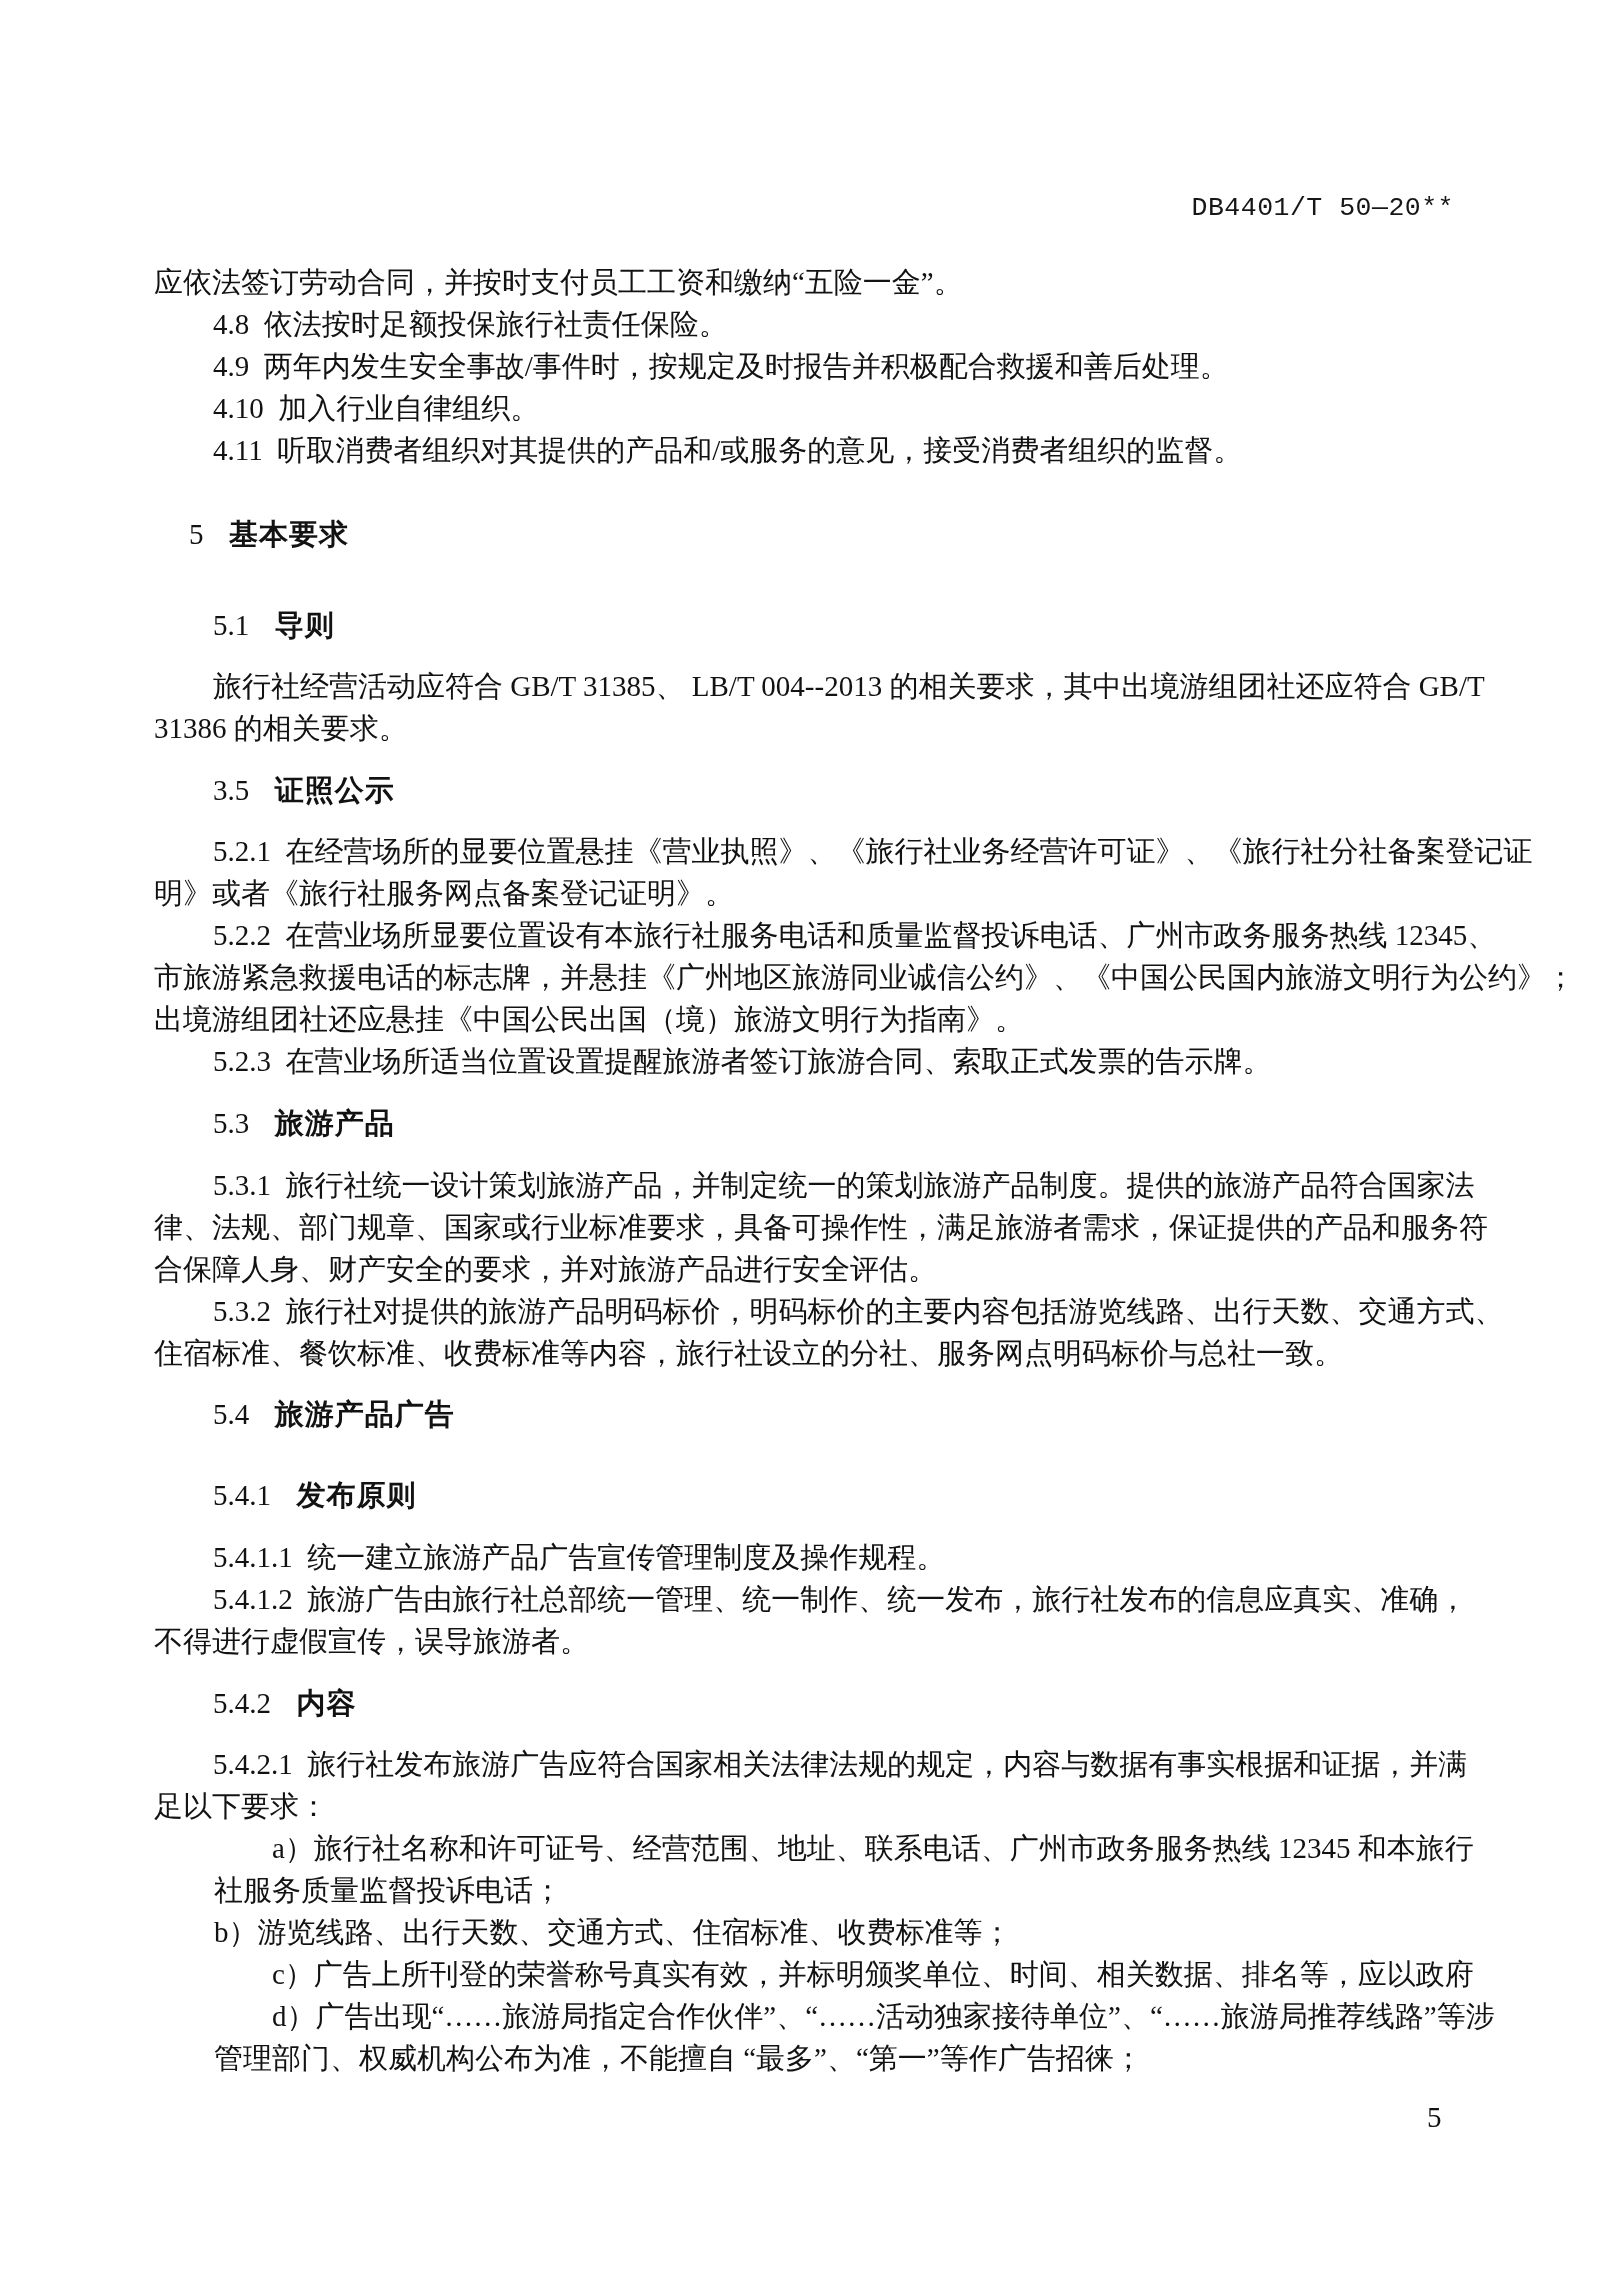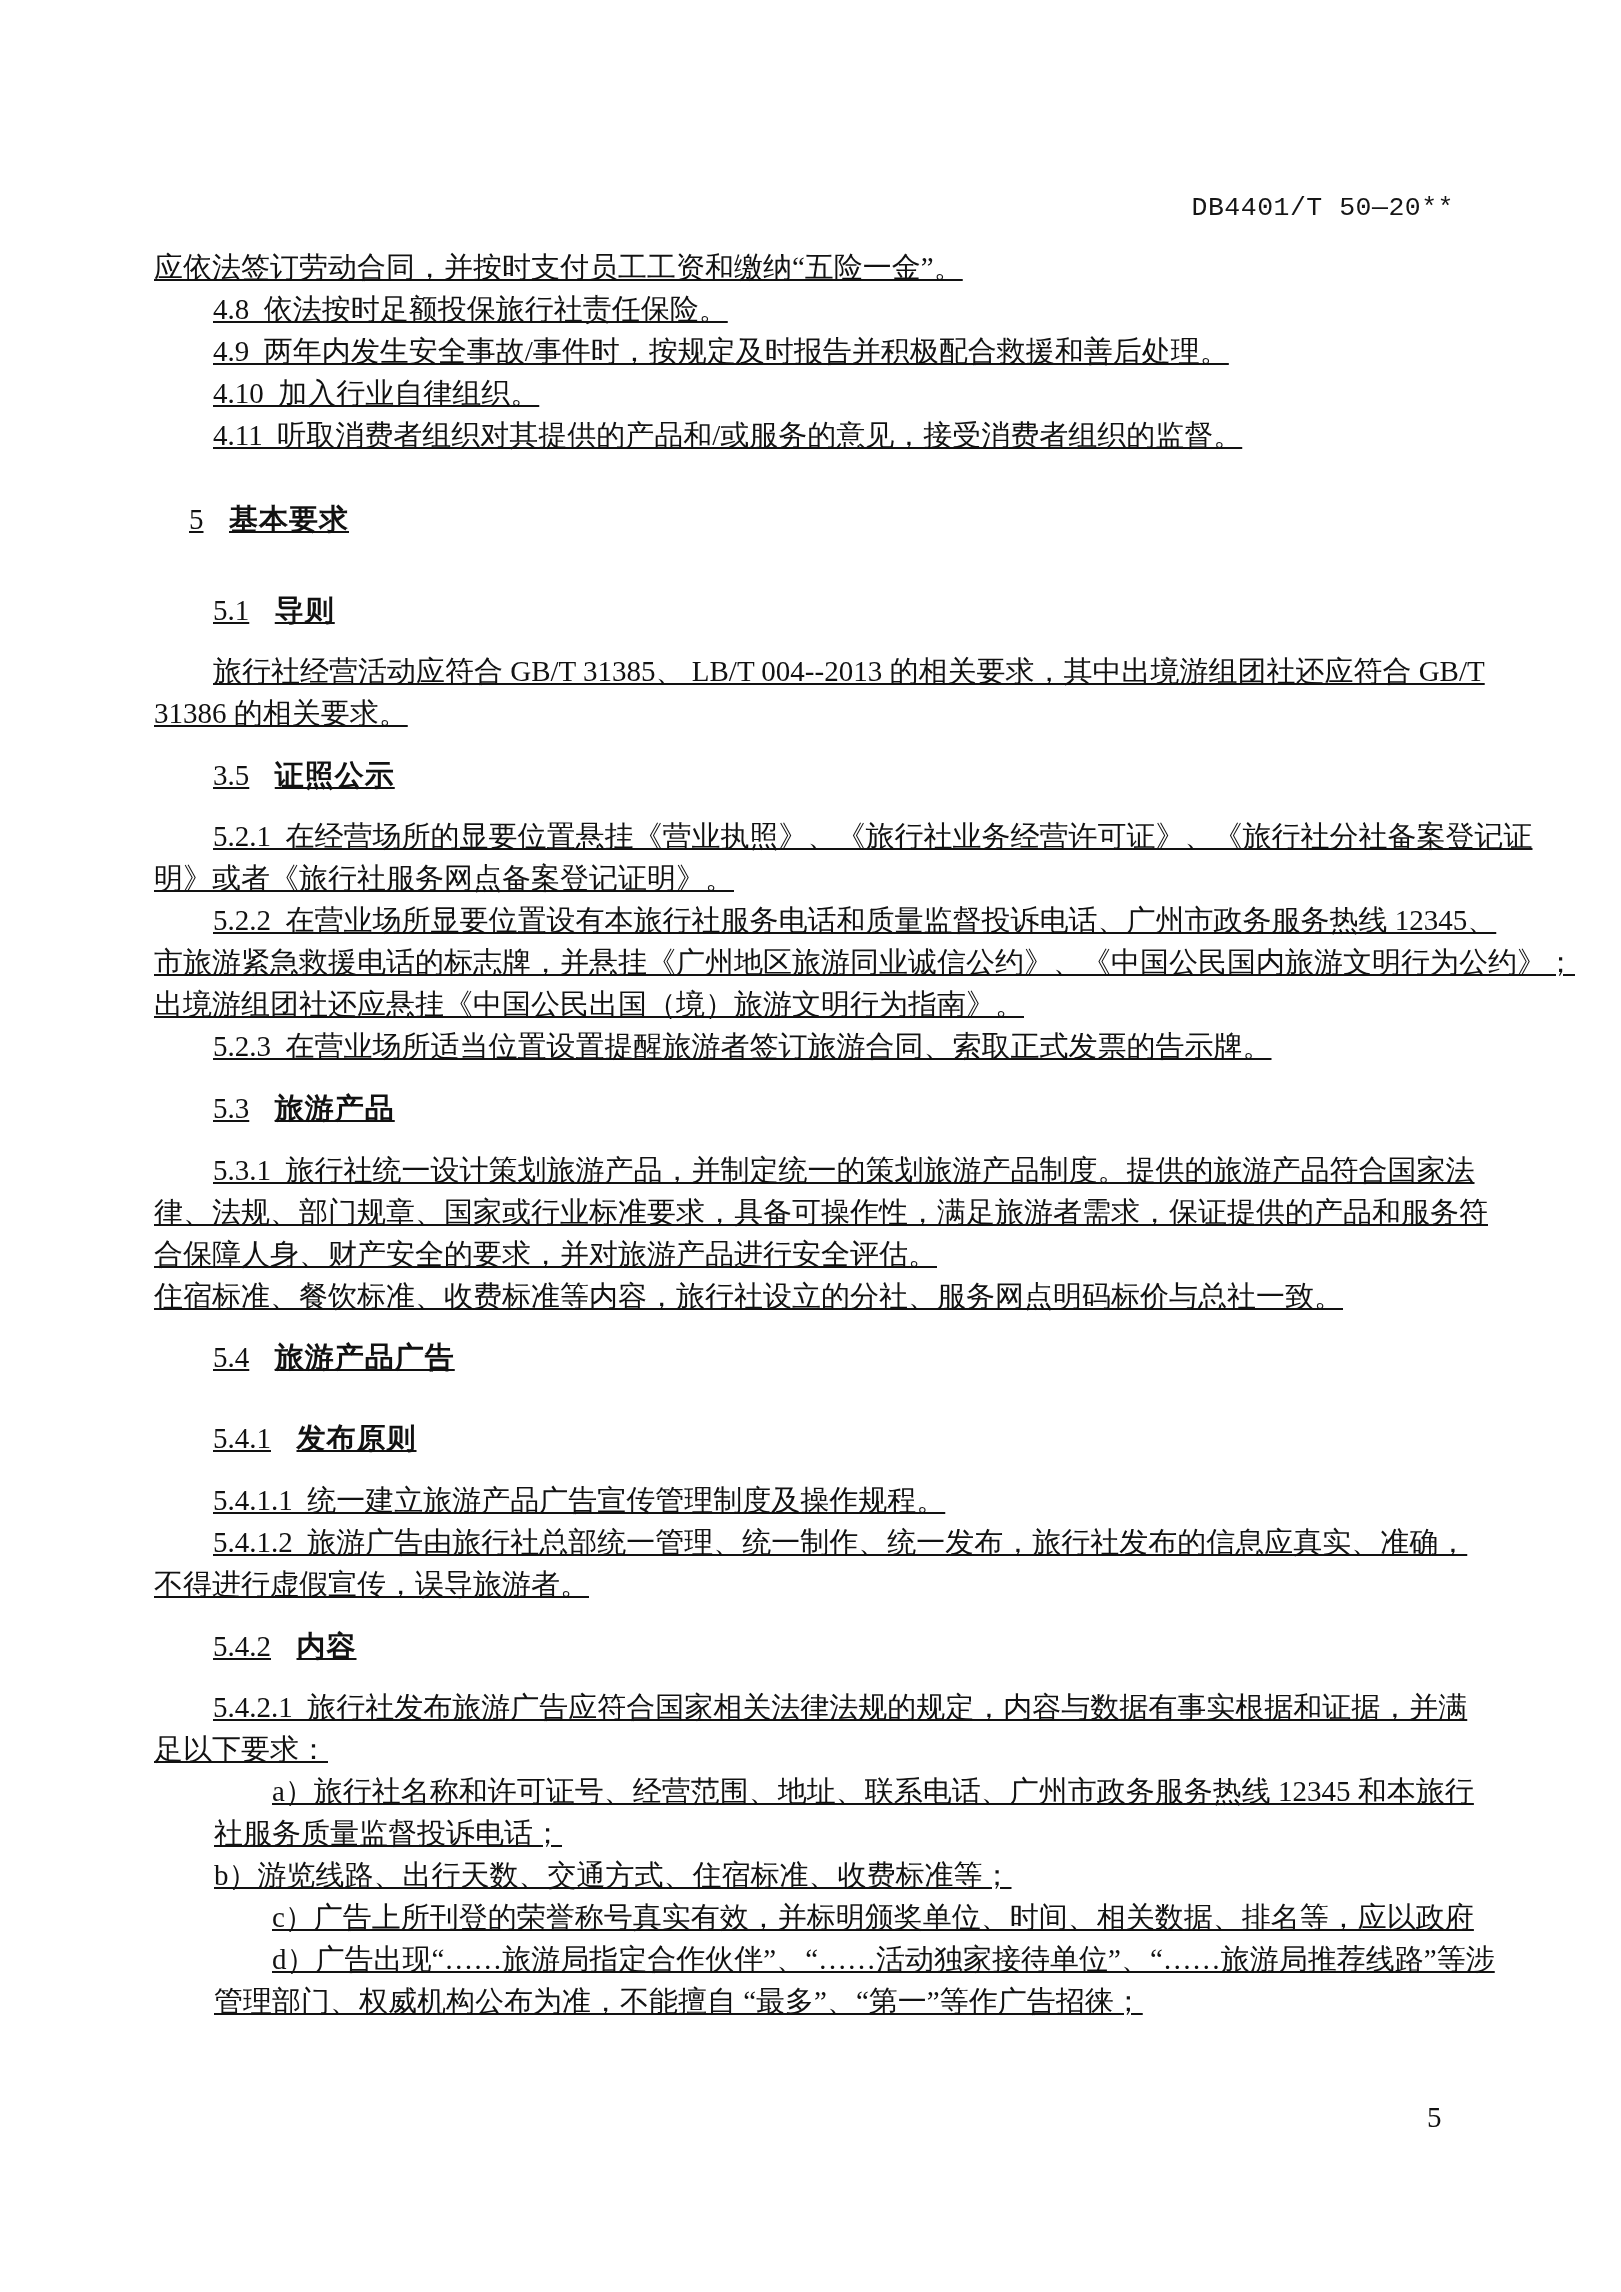--- a/index.html
+++ b/index.html
@@ -22,26 +22,25 @@
     font-family: Liberation Mono, monospace;
     font-size: 26.5px;
     font-weight: 500;
     letter-spacing: 0.5px;
     color: #161616;
     white-space: pre;
   }
   .content {
     position: absolute;
     left: 154px;
-    top: 246px;
+    top: 261px;
     width: 1338px;
     display: flex;
     flex-direction: column;
     align-items: flex-start;
-    text-decoration: underline;
   }
   .line {
     height: 42px;
     line-height: 42px;
     font-size: 29px;
     font-family: "Liberation Serif", "DejaVu Serif", serif;
     white-space: pre;
     color: #121212;
   }
   .cont        { margin-left: 0; }
@@ -96,20 +95,21 @@
       <div class="line indent">5.2.1  在经营场所的显要位置悬挂《营业执照》、《旅行社业务经营许可证》、《旅行社分社备案登记证</div>
       <div class="line cont">明》或者《旅行社服务网点备案登记证明》。</div>
       <div class="line indent">5.2.2  在营业场所显要位置设有本旅行社服务电话和质量监督投诉电话、广州市政务服务热线 12345、</div>
       <div class="line cont">市旅游紧急救援电话的标志牌，并悬挂《广州地区旅游同业诚信公约》、《中国公民国内旅游文明行为公约》；</div>
       <div class="line cont">出境游组团社还应悬挂《中国公民出国（境）旅游文明行为指南》。</div>
       <div class="line indent">5.2.3  在营业场所适当位置设置提醒旅游者签订旅游合同、索取正式发票的告示牌。</div>
       <div class="line heading"><span class="h-num">5.3</span><span class="h-title">旅游产品</span></div>
       <div class="line indent">5.3.1  旅行社统一设计策划旅游产品，并制定统一的策划旅游产品制度。提供的旅游产品符合国家法</div>
       <div class="line cont">律、法规、部门规章、国家或行业标准要求，具备可操作性，满足旅游者需求，保证提供的产品和服务符</div>
       <div class="line cont">合保障人身、财产安全的要求，并对旅游产品进行安全评估。</div>
+      <div class="line indent">5.3.2  旅行社对提供的旅游产品明码标价，明码标价的主要内容包括游览线路、出行天数、交通方式、</div>
       <div class="line cont">住宿标准、餐饮标准、收费标准等内容，旅行社设立的分社、服务网点明码标价与总社一致。</div>
       <div class="line heading"><span class="h-num">5.4</span><span class="h-title">旅游产品广告</span></div>
       <div class="line heading"><span class="h-num">5.4.1</span><span class="h-title">发布原则</span></div>
       <div class="line indent">5.4.1.1  统一建立旅游产品广告宣传管理制度及操作规程。</div>
       <div class="line indent">5.4.1.2  旅游广告由旅行社总部统一管理、统一制作、统一发布，旅行社发布的信息应真实、准确，</div>
       <div class="line cont">不得进行虚假宣传，误导旅游者。</div>
       <div class="line heading"><span class="h-num">5.4.2</span><span class="h-title">内容</span></div>
       <div class="line indent">5.4.2.1  旅行社发布旅游广告应符合国家相关法律法规的规定，内容与数据有事实根据和证据，并满</div>
       <div class="line cont">足以下要求：</div>
       <div class="line item-first">a）旅行社名称和许可证号、经营范围、地址、联系电话、广州市政务服务热线 12345 和本旅行</div>

